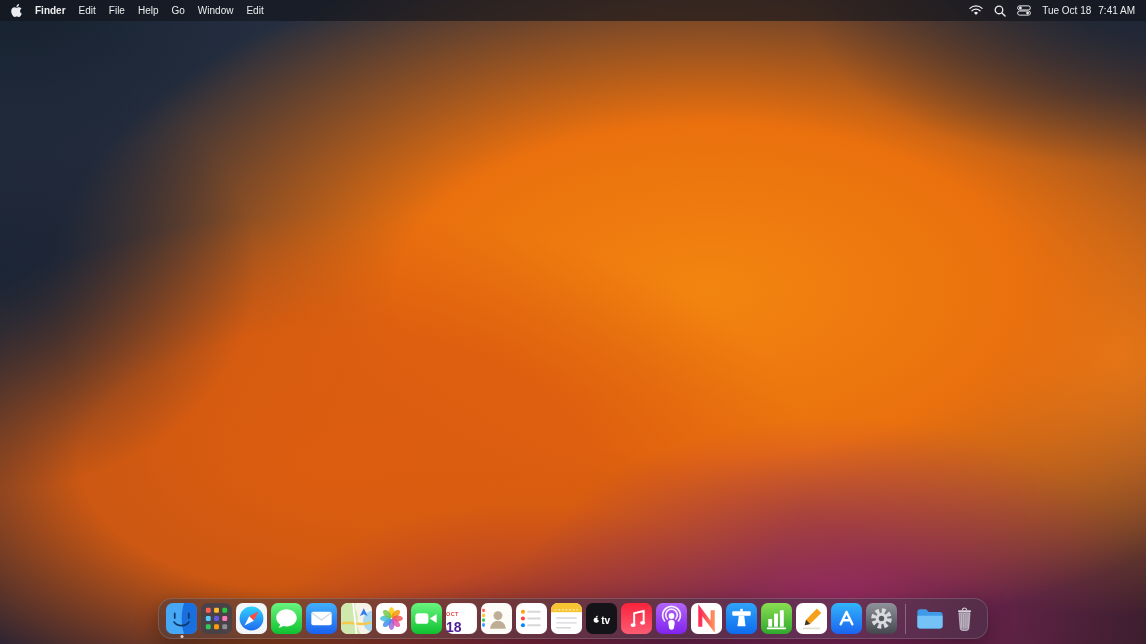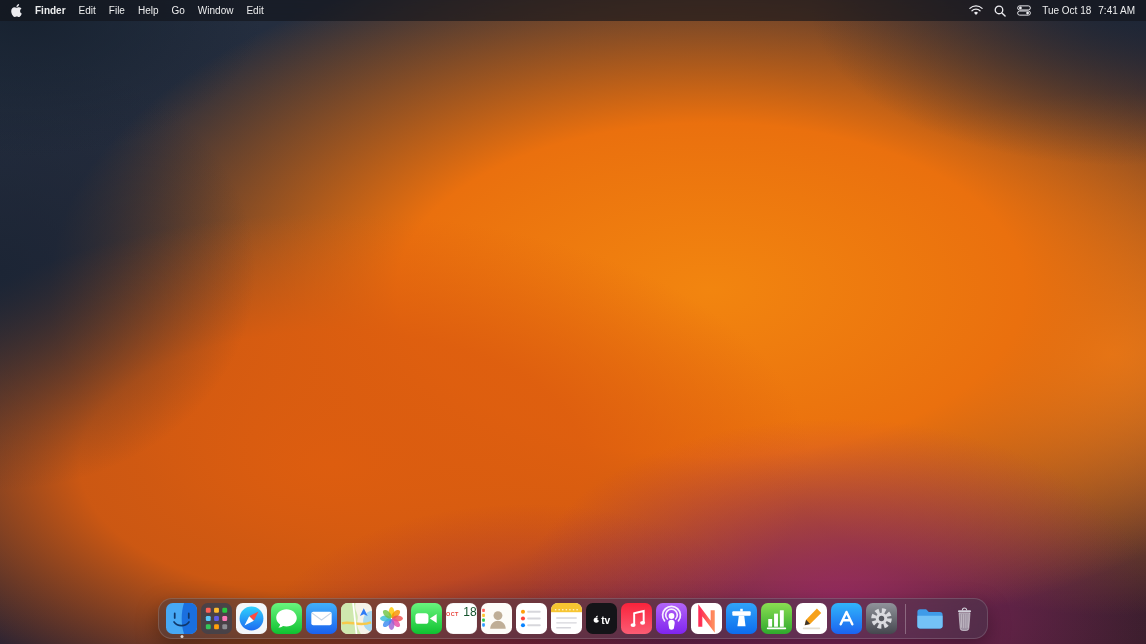--- a/index.html
+++ b/index.html
@@ -50,21 +50,21 @@
     width:3px; height:3px; border-radius:50%; background:rgba(255,255,255,.8);
   }
   .dock-sep { width:1px; height:30px; background:rgba(255,255,255,.28); margin:0 4px; }
 
   .cal {
     border-radius:7px; background:#fff;
     display:flex; flex-direction:column; align-items:center; justify-content:center; line-height:1;
     box-shadow:inset 0 0 0 .5px rgba(0,0,0,.08);
   }
   .cal-month { font-size:5.5px; color:#e8473f; font-weight:700; letter-spacing:.4px; margin-top:2px; }
-  .cal-day { font-size:12px; color:#14532d; font-weight:400; margin-top:1px; }
+  .cal-day { font-size:14px; color:#4c1d95; font-weight:700; margin-top:1px; }
 </style>
 </head>
 <body>
 
 <svg width="0" height="0" style="position:absolute">
   <defs>
     <clipPath id="rsq">
         <rect width="32" height="32" rx="7"></rect>
       </clipPath>
     <linearGradient id="lg-saf" x1="0" y1="0" x2="0" y2="1">

